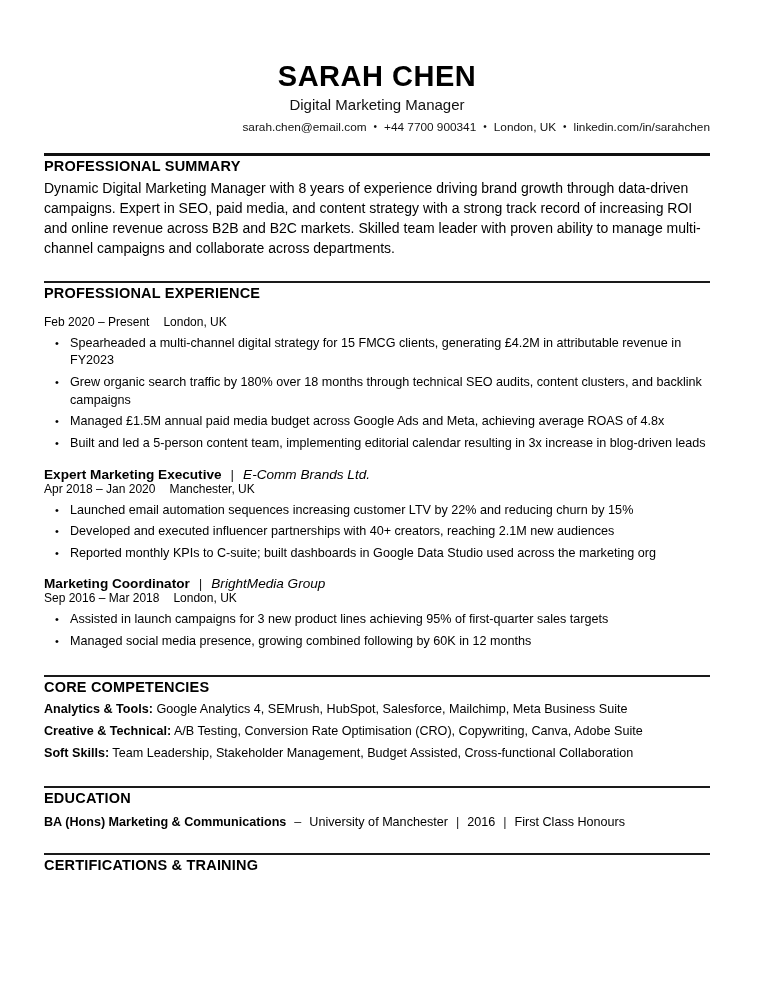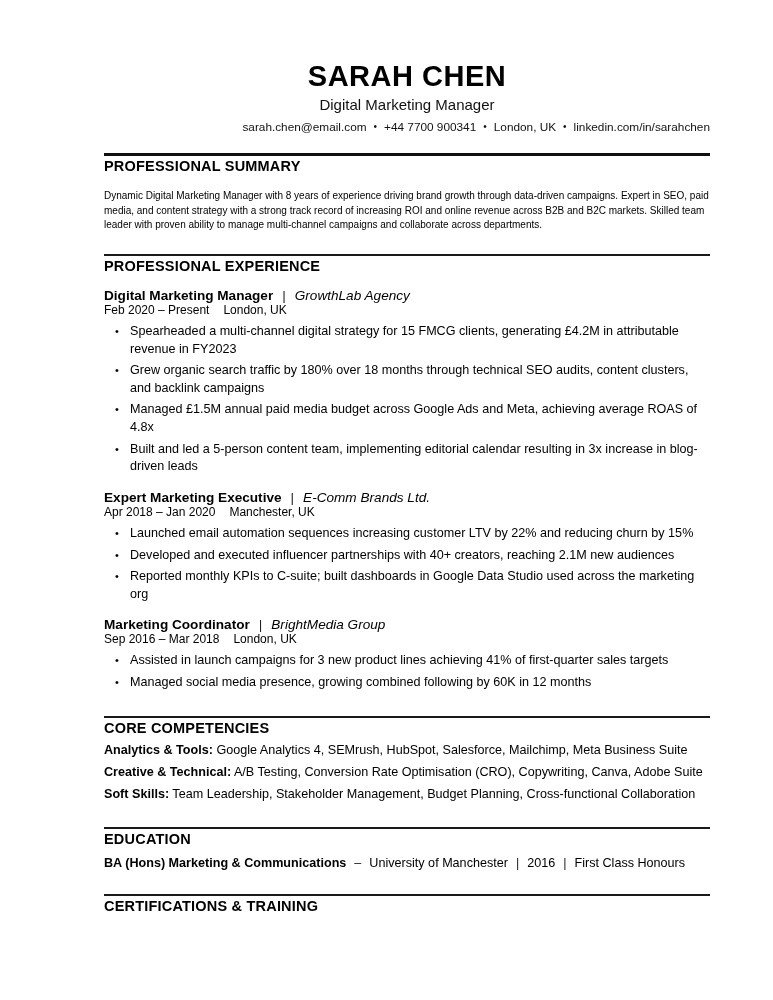--- a/index.html
+++ b/index.html
@@ -8,21 +8,21 @@
     width: 773px;
     height: 1000px;
     font-family: "Liberation Sans", sans-serif;
     color: #000000;
     overflow: hidden;
   }
   .page {
     width: 773px;
     height: 1000px;
     background: #ffffff;
-    padding: 60px 63px 40px 104px;
+    padding: 60px 63px 40px 44px;
   }
 
   
   .resume-header { text-align: center; }
   .name {
     font-size: 29px;
     font-weight: bold;
     letter-spacing: 0.5px;
     line-height: 1.15;
   }
@@ -54,23 +54,23 @@
     border: none;
     border-top: 2px solid #1a1a1a;
   }
   .section-heading {
     font-size: 14.5px;
     font-weight: bold;
     letter-spacing: 0.2px;
     margin-top: 2px;
   }
   .summary-text {
-    font-size: 10px;
+    font-size: 14px;
     line-height: 1.42;
-    margin-top: 15px;
+    margin-top: 5px;
   }
 
   
   .job { margin-top: 14px; }
   .job:first-of-type { margin-top: 12px; }
   .job-title-line { font-size: 13.6px; }
   .job-title { font-weight: bold; }
   .job-sep { margin: 0 9px; color: #222; font-weight: normal; }
   .job-company { font-style: italic; }
   .job-meta { font-size: 12px; margin-top: 0; }
@@ -127,23 +127,20 @@
     <div class="section-heading">PROFESSIONAL SUMMARY</div>
     <div class="summary-text">Dynamic Digital Marketing Manager with 8 years of experience driving brand growth through data-driven campaigns. Expert in SEO, paid media, and content strategy with a strong track record of increasing ROI and online revenue across B2B and B2C markets. Skilled team leader with proven ability to manage multi-channel campaigns and collaborate across departments.</div>
   </div>
 
   <hr class="section-rule rule-after-summary">
 
   <div>
     <div class="section-heading">PROFESSIONAL EXPERIENCE</div>
 
     <div class="job">
-      <div class="job-title-line">
-        <span class="job-title">Digital Marketing Manager</span><span class="job-sep">|</span><span class="job-company">GrowthLab Agency</span>
-      </div>
       <div class="job-meta">
         <span>Feb 2020 – Present</span><span class="job-location">London, UK</span>
       </div>
       <div class="bullets">
         <div class="bullet">
             <span class="bullet-glyph">•</span>
             <span class="bullet-text">Spearheaded a multi-channel digital strategy for 15 FMCG clients, generating £4.2M in attributable revenue in FY2023</span>
           </div>
         <div class="bullet">
             <span class="bullet-glyph">•</span>
@@ -186,38 +183,38 @@
     <div class="job">
       <div class="job-title-line">
         <span class="job-title">Marketing Coordinator</span><span class="job-sep">|</span><span class="job-company">BrightMedia Group</span>
       </div>
       <div class="job-meta">
         <span>Sep 2016 – Mar 2018</span><span class="job-location">London, UK</span>
       </div>
       <div class="bullets">
         <div class="bullet">
             <span class="bullet-glyph">•</span>
-            <span class="bullet-text">Assisted in launch campaigns for 3 new product lines achieving 41% of first-quarter sales targets</span>
+            <span class="bullet-text">Assisted in launch campaigns for 3 new product lines achieving 95% of first-quarter sales targets</span>
           </div>
         <div class="bullet">
             <span class="bullet-glyph">•</span>
             <span class="bullet-text">Managed social media presence, growing combined following by 60K in 12 months</span>
           </div>
       </div>
     </div>
   </div>
 
   <hr class="section-rule rule-generic">
 
   <div>
     <div class="section-heading">CORE COMPETENCIES</div>
     <div class="comp-rows">
       <div class="comp-row"><span class="comp-label">Analytics &amp; Tools:</span> <span>Google Analytics 4, SEMrush, HubSpot, Salesforce, Mailchimp, Meta Business Suite</span></div>
       <div class="comp-row"><span class="comp-label">Creative &amp; Technical:</span> <span>A/B Testing, Conversion Rate Optimisation (CRO), Copywriting, Canva, Adobe Suite</span></div>
-      <div class="comp-row"><span class="comp-label">Soft Skills:</span> <span>Team Leadership, Stakeholder Management, Budget Planning, Cross-functional Collaboration</span></div>
+      <div class="comp-row"><span class="comp-label">Soft Skills:</span> <span>Team Leadership, Stakeholder Management, Budget Assisted, Cross-functional Collaboration</span></div>
     </div>
   </div>
 
   <hr class="section-rule rule-generic">
 
   <div>
     <div class="section-heading">EDUCATION</div>
     <div class="edu-line">
       <span class="edu-degree">BA (Hons) Marketing &amp; Communications</span><span class="edu-sep">–</span><span>University of Manchester</span><span class="edu-sep">|</span><span>2016</span><span class="edu-sep">|</span><span>First Class Honours</span>
     </div>

